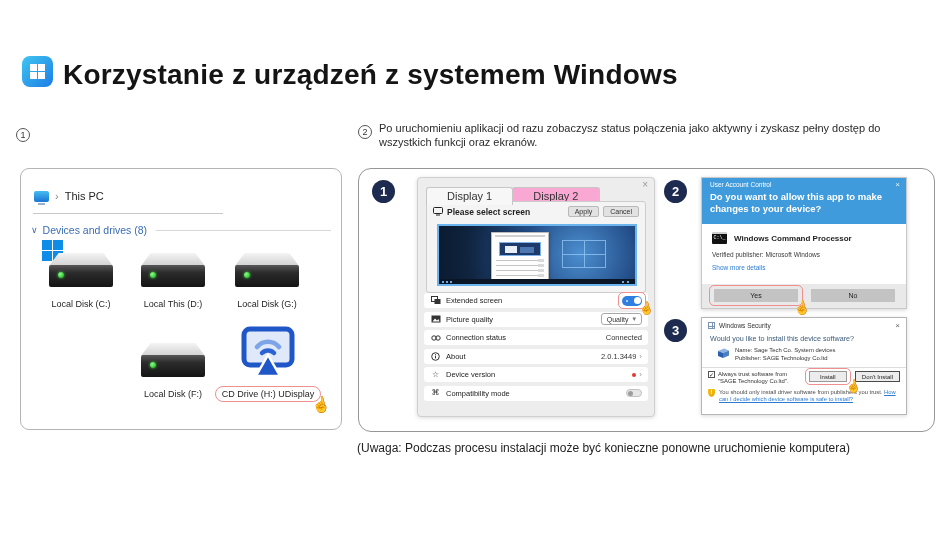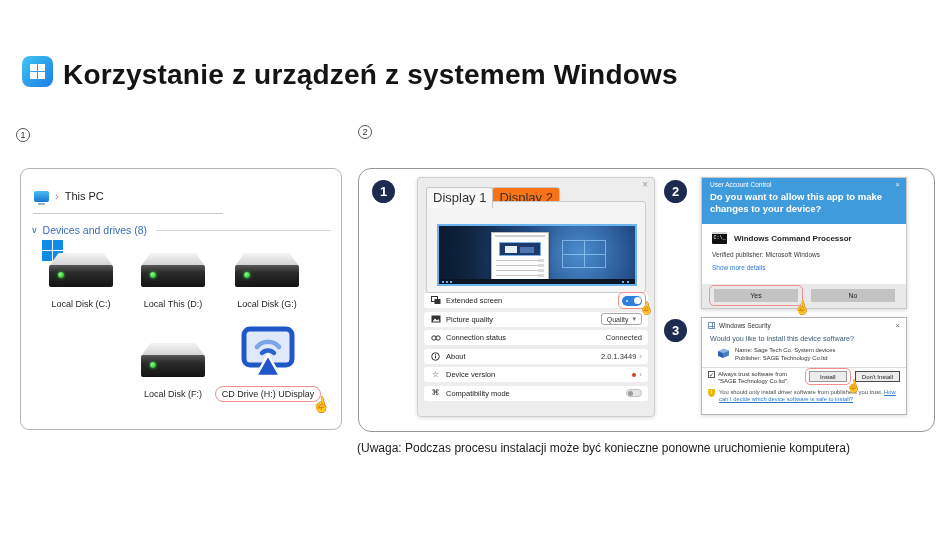--- a/index.html
+++ b/index.html
@@ -54,23 +54,23 @@
 
   
   .badge { position:absolute; width:23px; height:23px; border-radius:50%; background:#1d2b50; color:#fff;
     font-weight:800; font-size:13px; display:flex; align-items:center; justify-content:center; }
 
   
   #app-window { position:absolute; left:58px; top:8px; width:238px; height:240px; background:#ededed;
     border:1px solid #cfcfcf; border-radius:4px; box-shadow:0 1px 4px rgba(0,0,0,.15); }
   .win-close { position:absolute; top:1px; right:6px; font-size:10px; color:#9a9a9a; }
   .tabs { position:absolute; left:8px; top:9px; display:flex; }
-  .tab { font-size:13px; padding:2px 6px 3px; border:1px solid #c6c6c6; border-bottom:none; border-radius:3px 3px 0 0; color:#333; }
+  .tab { font-size:11px; padding:2px 20px 3px; border:1px solid #c6c6c6; border-bottom:none; border-radius:3px 3px 0 0; color:#333; }
   .tab.active { background:#f7f7f7; position:relative; z-index:2; }
-  .tab.inactive { background:#f97316; margin-left:-1px; }
+  .tab.inactive { background:#f9a8d4; margin-left:-1px; }
   .app-card { position:absolute; left:8px; right:8px; top:23px; height:92px; background:#f4f4f4;
     border:1px solid #cccccc; border-radius:0 3px 3px 3px; }
   .card-hdr { display:flex; align-items:center; padding:4px 6px 2px; }
   .sel-icon { margin-right:4px; display:inline-flex; }
   .sel-label { font-size:8.5px; font-weight:700; color:#1f1f1f; flex:1; }
   .mini-btn { font-size:7px; color:#333; background:#e2e2e2; border:1px solid #b9b9b9; border-radius:2px; padding:1px 6px; margin-left:4px; }
   .desk-thumb { position:absolute; left:10px; top:22px; width:200px; height:62px; border:2px solid #6cb4ee;
     background:radial-gradient(circle at 72% 48%,#4c8fd0 0%,#234d88 38%,#10243f 78%,#0a1a30 100%); overflow:hidden; }
   .desk-win { position:absolute; left:63%; top:24%; width:44px; height:28px;
     border:1px solid rgba(150,200,245,.75); }
@@ -161,20 +161,21 @@
         <span></span>
         <span></span>
         <span></span>
       </span>
   </div>
   <div class="hdr-title">Korzystanie z urządzeń z systemem Windows</div>
 
   <div class="stepnum" style="left:16px; top:128px;">1</div>
 
   <div class="stepnum" style="left:358px; top:125px;">2</div>
+  <div class="steptext" style="left:379px; top:121px; width:556px;">Po uruchomieniu aplikacji od razu zobaczysz status połączenia jako aktywny i zyskasz pełny dostęp do wszystkich funkcji oraz ekranów.</div>
 
   <div class="panel" id="explorer-panel">
     <div class="crumb">
       <span class="pc-icon"></span>
       <span class="crumb-sep">›</span>
       <span class="crumb-label">This PC</span>
     </div>
     <div class="crumb-line"></div>
 
     <div class="grp">
@@ -243,20 +244,31 @@
     <div class="badge" style="left:305px; top:11px;">2</div>
     <div class="badge" style="left:305px; top:150px;">3</div>
 
     <div id="app-window">
       <span class="win-close">×</span>
       <div class="tabs">
         <span class="tab active">Display 1</span>
         <span class="tab inactive">Display 2</span>
       </div>
       <div class="app-card">
+        <div class="card-hdr">
+          <span class="sel-icon">
+            <svg width="10" height="9" viewBox="0 0 10 9">
+                <rect x="0.5" y="0.5" width="9" height="6" rx="1" fill="none" stroke="#222"></rect>
+                <rect x="3" y="7.5" width="4" height="1" fill="#222"></rect>
+              </svg>
+          </span>
+          <span class="sel-label">Please select screen</span>
+          <span class="mini-btn">Apply</span>
+          <span class="mini-btn">Cancel</span>
+        </div>
         <div class="desk-thumb">
           <div class="desk-win"></div>
           <div class="mini-dlg">
             <div class="mtitle"></div>
             <div class="mthumb"></div>
             <div class="mline"></div>
               <div class="mline"></div>
               <div class="mline"></div>
               <div class="mline"></div>
           </div>

